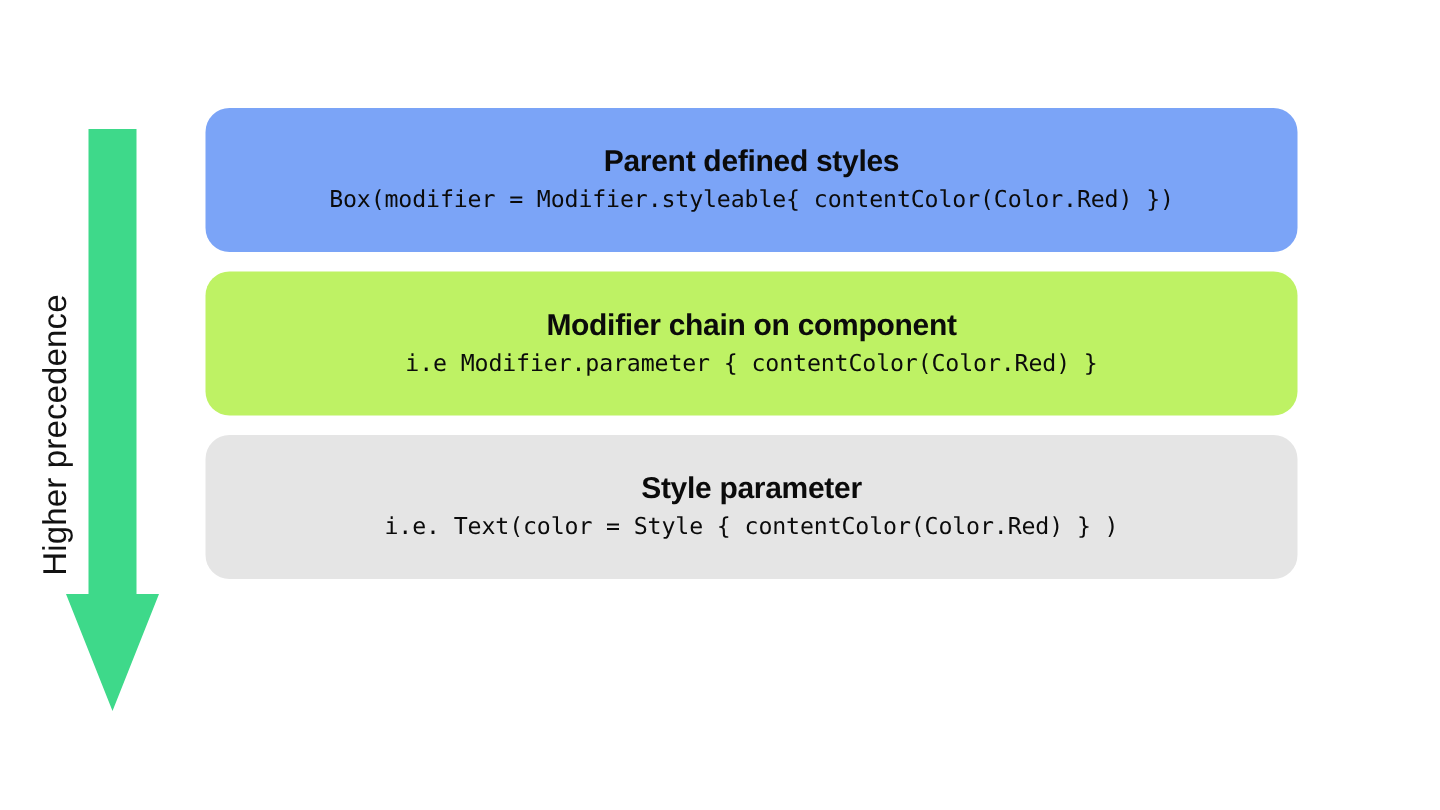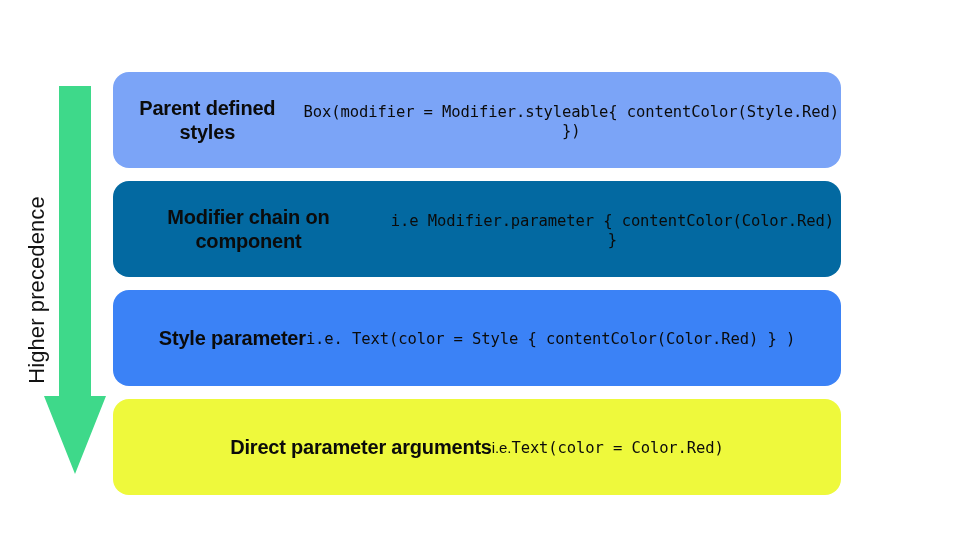--- a/index.html
+++ b/index.html
@@ -54,24 +54,25 @@
     width: 728px;
   }
 
   .band {
     box-sizing: border-box;
     width: 100%;
     height: 96px;
     border-radius: 16px;
     margin-bottom: 13px;
     display: flex;
-    flex-direction: row;
+    flex-direction: column;
     align-items: center;
     justify-content: center;
     text-align: center;
+    margin-left: 24px;
   }
   .band:last-child { margin-bottom: 0; }
 
   .band-title {
     font-size: 20px;
     font-weight: 700;
     color: #0b0b0b;
     letter-spacing: -0.2px;
     line-height: 1.2;
   }
@@ -99,32 +100,28 @@
   <div class="axis-label">Higher precedence</div>
 
   <svg class="arrow" viewBox="0 0 62 388">
     <polygon points="15,0 47,0 47,310 62,310 31,388 0,310 15,310" fill="#3ed98a"></polygon>
   </svg>
 
   <div class="stack">
 
     <div class="band" style="background:#7ba4f7">
       <div class="band-title">Parent defined styles</div>
-      <div class="band-code">Box(modifier = Modifier.styleable{ contentColor(Style.Red) })</div>
+      <div class="band-code">Box(modifier = Modifier.styleable{ contentColor(Color.Red) })</div>
     </div>
 
-    <div class="band" style="background:#0369a1">
+    <div class="band" style="background:#bef264">
       <div class="band-title">Modifier chain on component</div>
       <div class="band-code">i.e Modifier.parameter { contentColor(Color.Red) }</div>
     </div>
 
-    <div class="band" style="background:#3b82f6">
+    <div class="band" style="background:#e5e5e5">
       <div class="band-title">Style parameter</div>
       <div class="band-code">i.e. Text(color = Style { contentColor(Color.Red) } )</div>
     </div>
 
-    <div class="band" style="background:#eef93c">
-      <div class="band-title">Direct parameter arguments</div>
-      <div class="band-code"><span class="prose">i.e.</span><span>Text(color = Color.Red)</span></div>
-    </div>
 
   </div>
 </div>
 
 </body></html>

